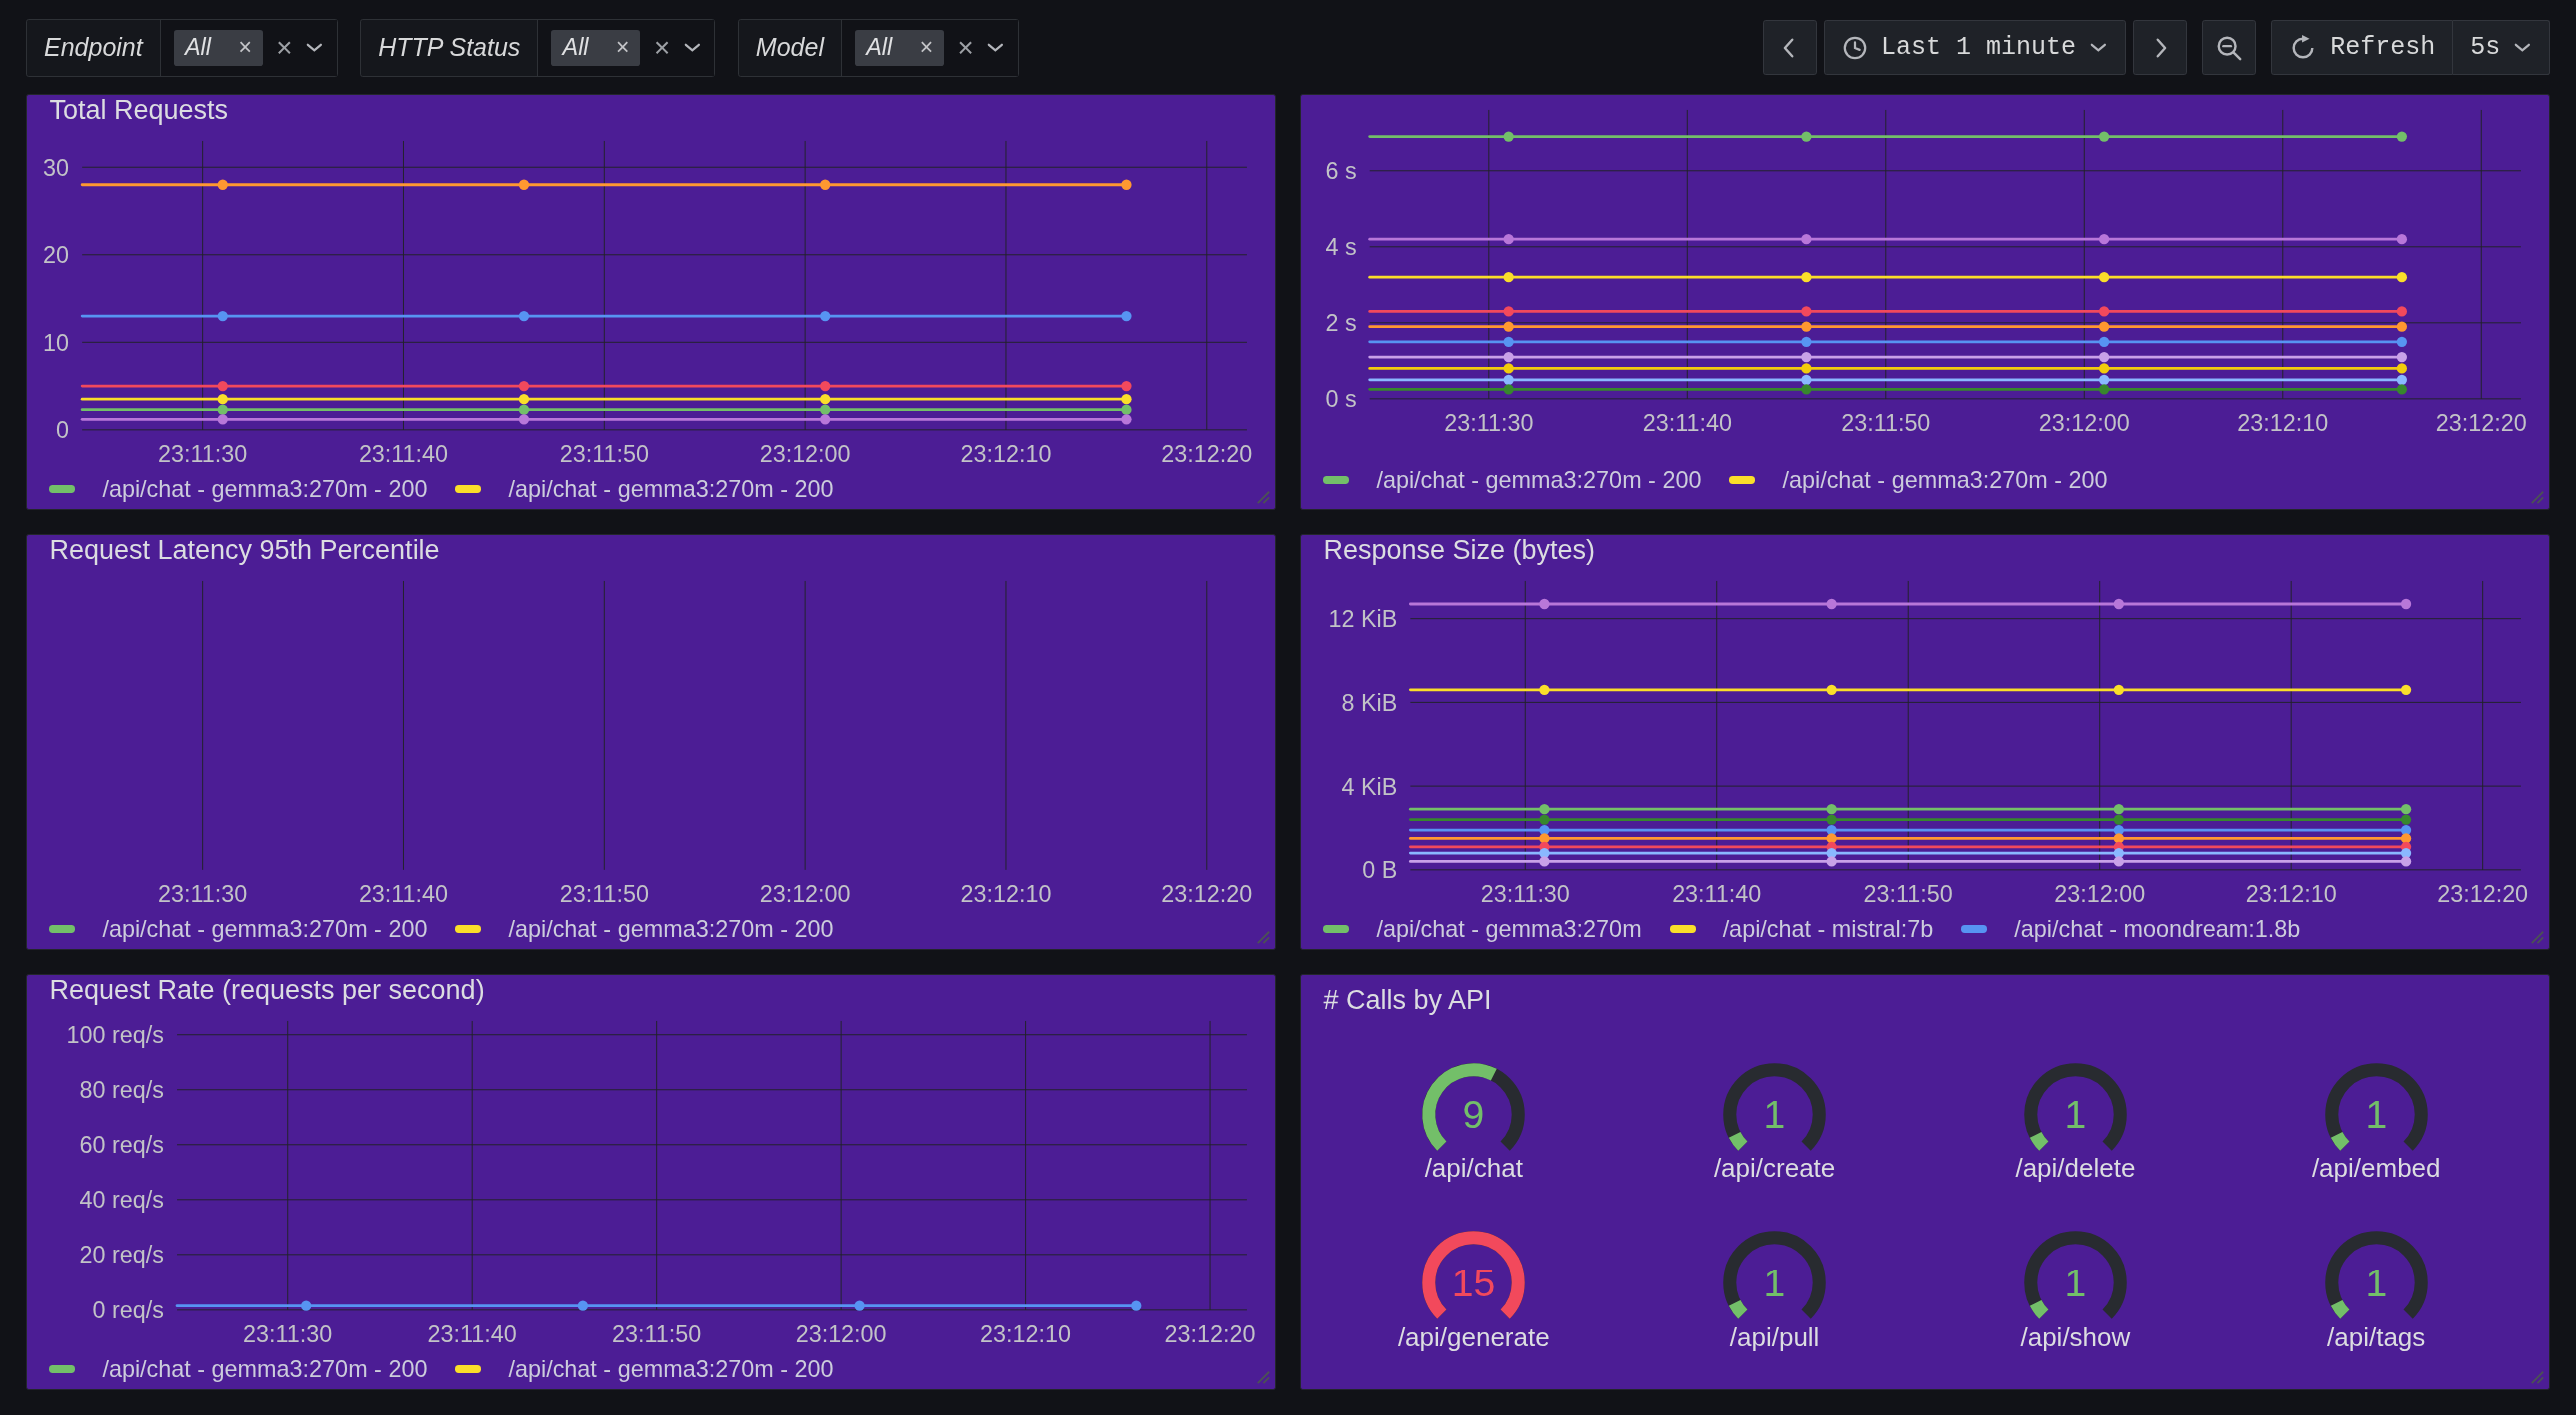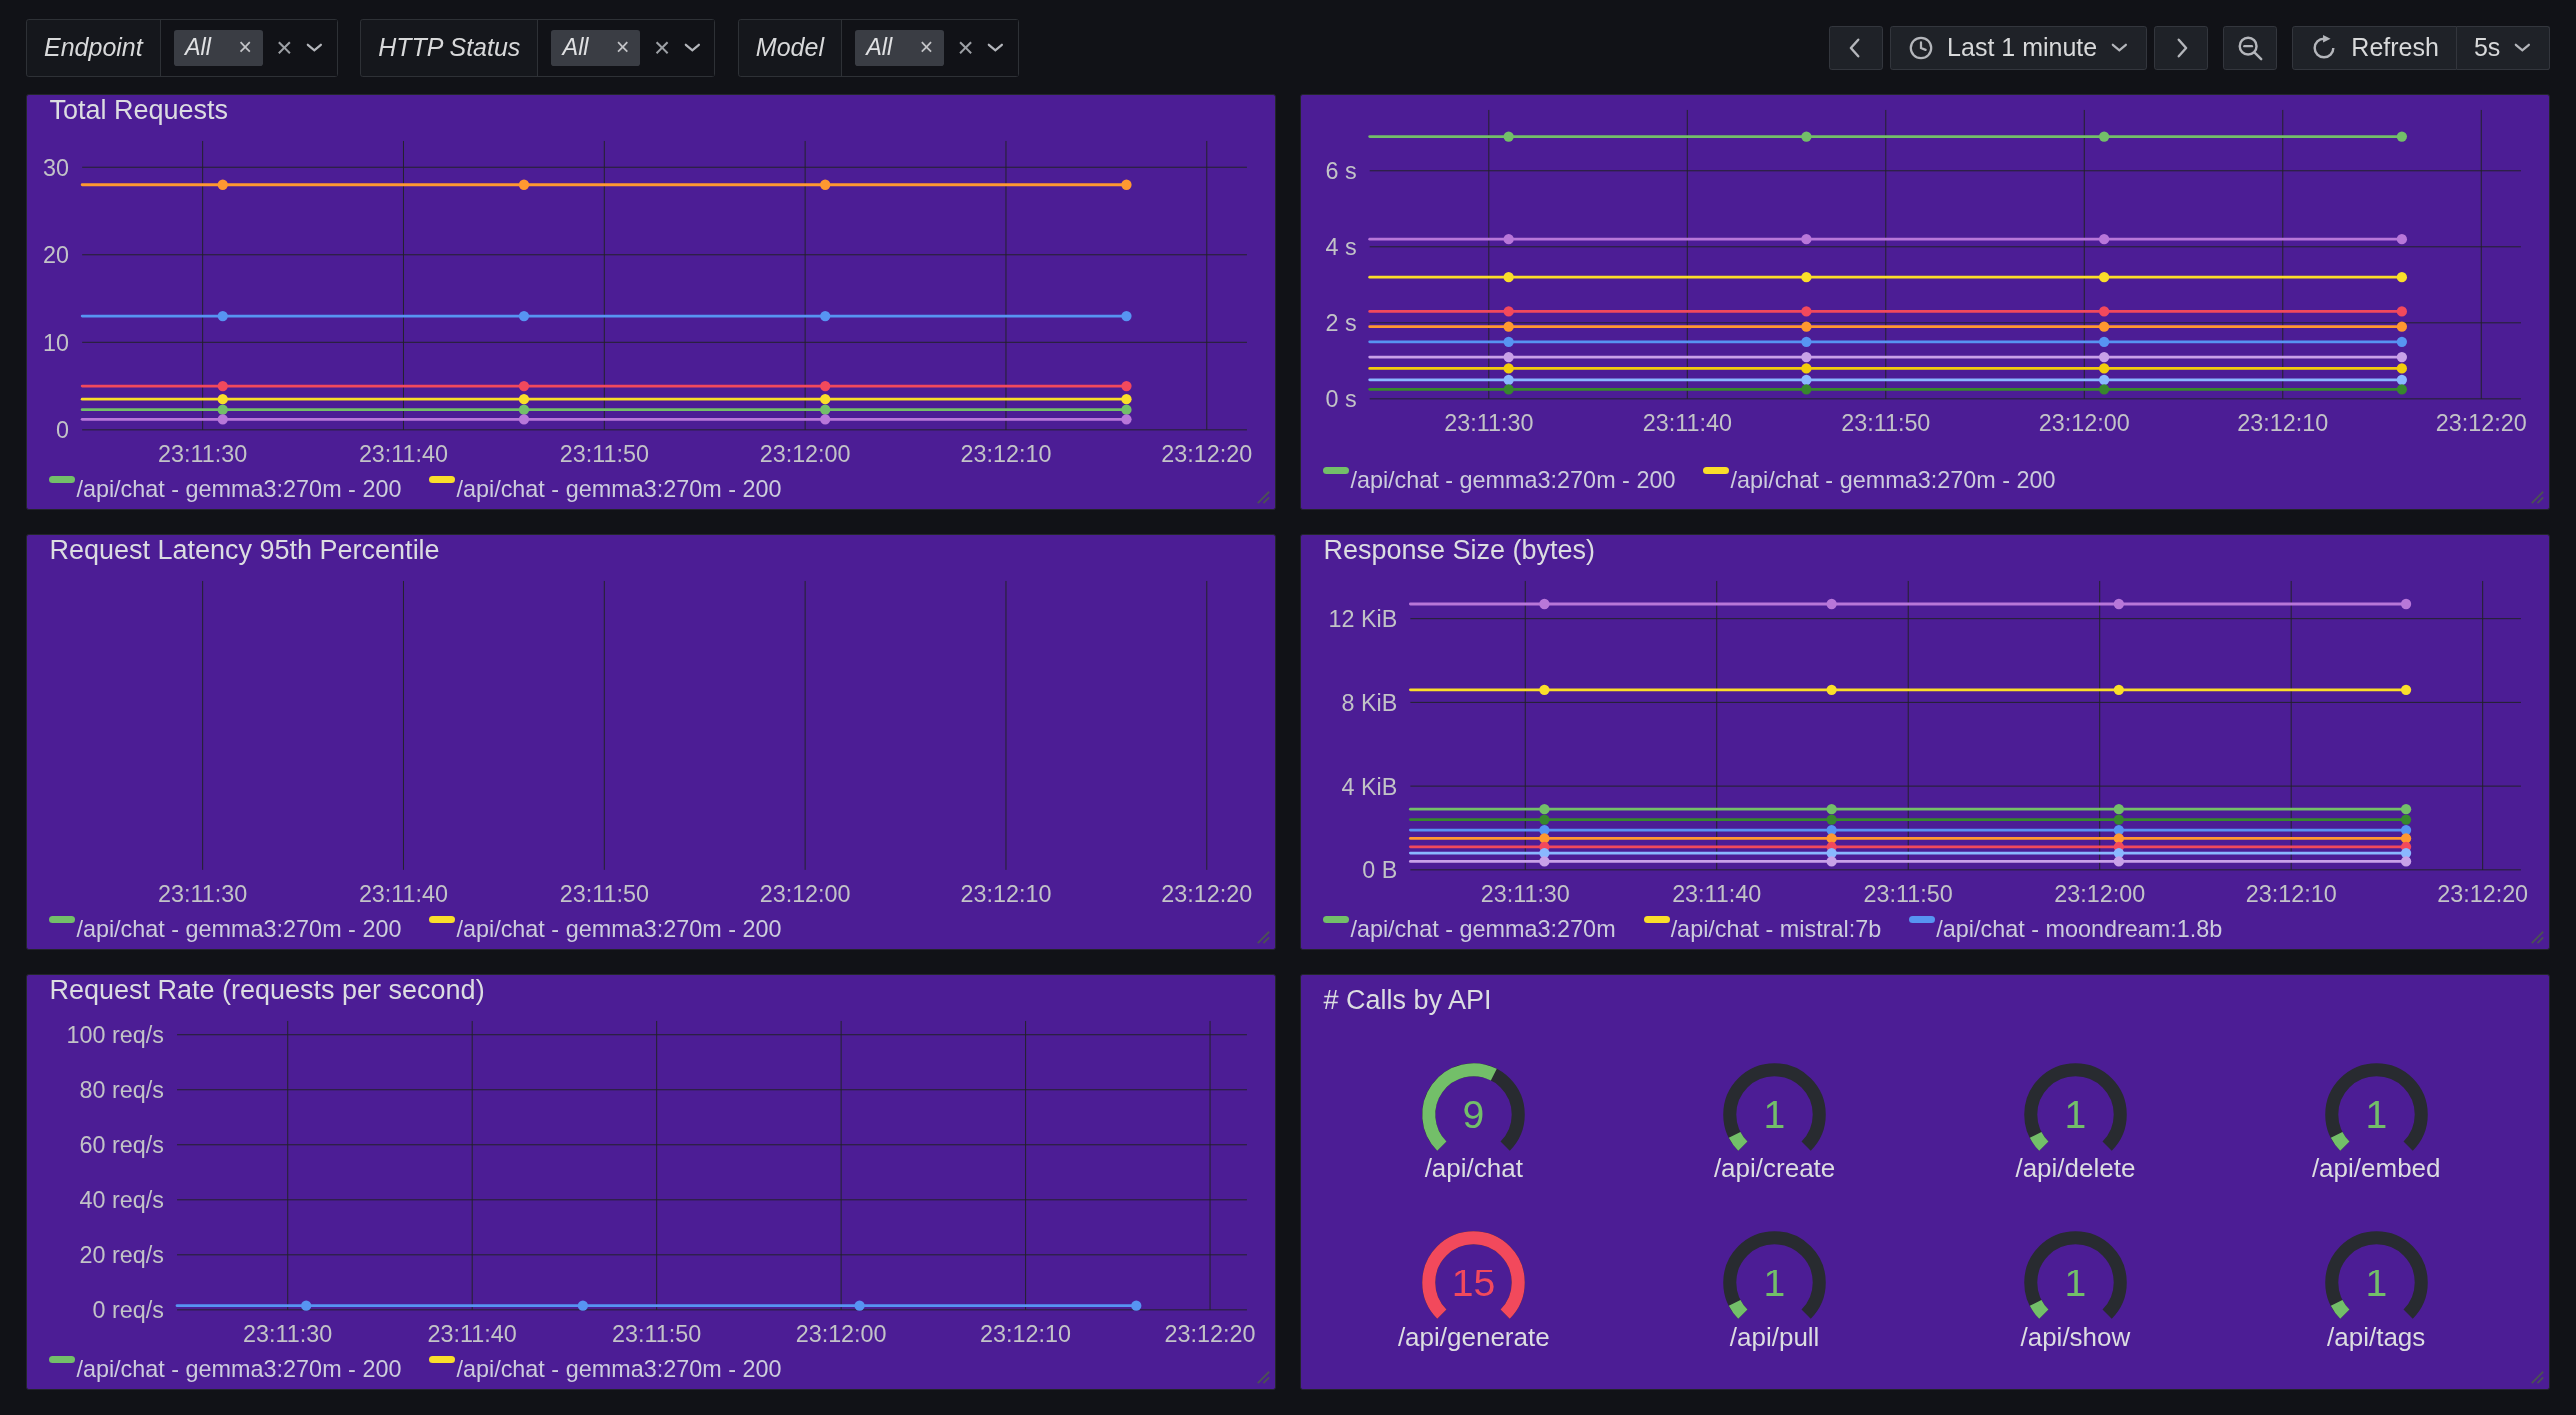--- a/index.html
+++ b/index.html
@@ -10,35 +10,35 @@
   .filters { display:flex; gap:22.4px;font-style:italic; }
   .filter { display:flex; align-items:stretch; height:58px; border:0.9px solid #2e3136; border-radius:2.8px; background:#15171c; }
   .filter-label { display:flex; align-items:center; padding:0 17px; font-size:25px; color:#d8d9da; }
   .filter-field { display:flex; align-items:center; border-left:0.9px solid #2e3136; padding:0 13px; gap:13px; background:#111217; }
   .chip { display:inline-flex; align-items:center; gap:27px; background:#3a3d44; border-radius:2.8px; padding:4.7px 11.2px; font-size:23.4px; color:#e0e1e3; cursor:pointer; }
   .chip-x { font-size:23.4px; color:#c3c4c7; line-height:1; }
   .clear-x { font-size:28px; color:#9da0a5; line-height:1; cursor:pointer; }
   .icon { color:#b4b6bb; display:block; }
 
   .time-controls { display:flex; align-items:center; }
-  .btn { display:inline-flex; align-items:center; justify-content:center; height:44px; background:#1f2228; border:0.9px solid #33363d; border-radius:2.8px; color:#d8d9da; font-size:25px; padding:0 17px; gap:13px; cursor:pointer; font-family:Liberation Sans, sans-serif; }
+  .btn { display:inline-flex; align-items:center; justify-content:center; height:55px; background:#1f2228; border:0.9px solid #33363d; border-radius:2.8px; color:#d8d9da; font-size:25px; padding:0 17px; gap:13px; cursor:pointer; font-family:Liberation Mono, monospace; }
   .btn.square { width:54px; padding:0; }
   .gap-s { margin-left:7.5px; } .gap-m { margin-left:15px; }
   .btn-group { display:flex; margin-left:15px; }
   .btn-group .btn:first-child { border-radius:2.8px 0 0 2.8px; }
   .btn-group .btn:last-child { border-radius:0 2.8px 2.8px 0; border-left:0; }
 
   
   .grid { display:grid; grid-template-columns:1fr 1fr; grid-template-rows:repeat(3,416px); gap:24px; padding:0 26px 26px 26px; }
   .panel { position:relative; background:#4c1d95; border:0.9px solid #23262b; border-radius:2.8px; display:flex; flex-direction:column; overflow:hidden; }
   .panel-title { height:52px; display:flex; align-items:center; padding:0 22.4px; font-size:27px; font-weight:500; color:#dcdde1; cursor:pointer; }
   .chart-area { flex:1; position:relative; }
   .legend { padding:1.9px 22.4px 15px 22.4px; display:flex; flex-direction:column; gap:7.5px; }
   .legend-row { display:flex; gap:28px; white-space:nowrap; overflow:hidden; }
-  .legend-item { display:inline-flex; align-items:flex-start; gap:1px; font-size:23.4px; color:#ccccdc; cursor:pointer; }
+  .legend-item { display:inline-flex; align-items:center; gap:27px; font-size:23.4px; color:#ccccdc; cursor:pointer; }
   .swatch { width:26px; height:7.5px; border-radius:3.7px; flex:none; }
   .resize-handle { position:absolute; right:3.7px; bottom:3.7px; cursor:nwse-resize; }
 
   
   .gauges { flex:1; display:grid; grid-template-columns:repeat(4,1fr); grid-template-rows:1fr 1fr; padding:7.5px 22.4px 17px 22.4px; }
   .gauge { display:flex; flex-direction:column; align-items:center; justify-content:center; }
   .gauge-label { font-size:26px; color:#dcdde1; margin-top:-9.3px;text-align:right; }
 </style>
 </head>
 <body>

